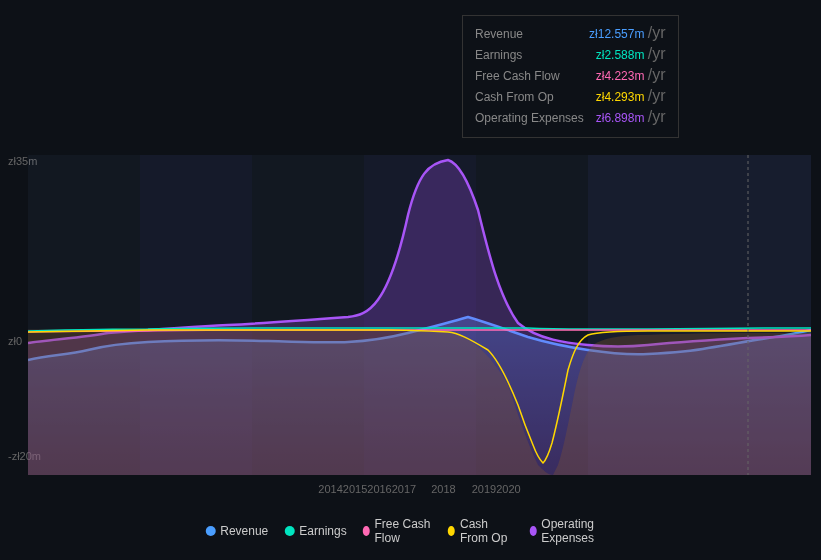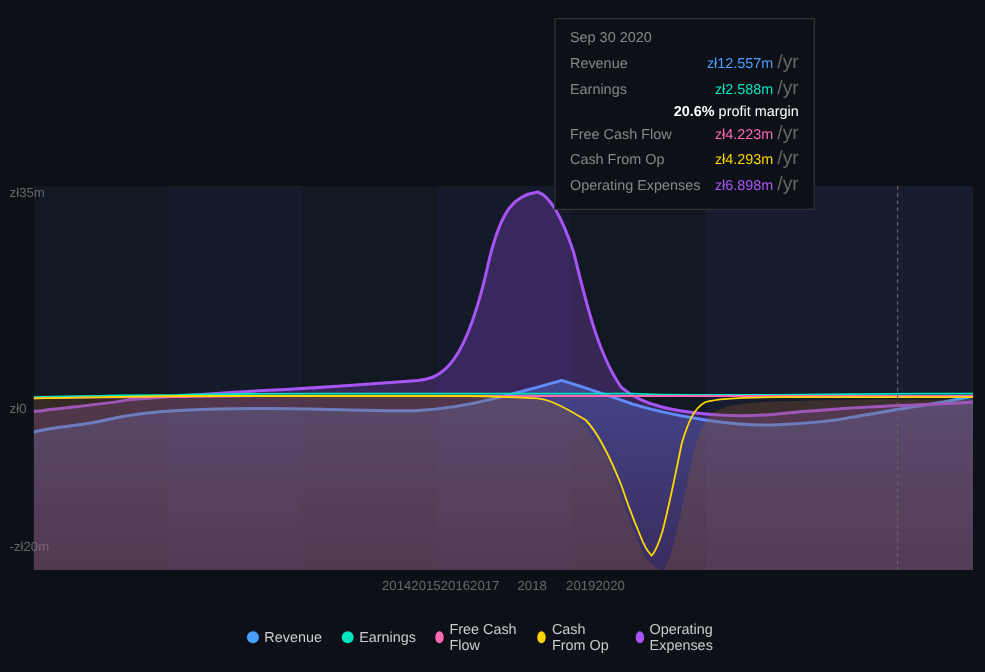--- a/index.html
+++ b/index.html
@@ -109,32 +109,27 @@
       border-radius: 50%;
     }
 
   </style>
 </head>
 <body>
 
 <div id="chart-container">
 
   <div id="tooltip-card">
-    <div class="tooltip-title">Sep 30 2020</div>
     <div class="tooltip-row">
       <span class="tooltip-label">Revenue</span>
       <span class="tooltip-value blue">zł12.557m <span class="tooltip-unit">/yr</span></span>
     </div>
     <div class="tooltip-row">
       <span class="tooltip-label">Earnings</span>
       <span class="tooltip-value teal">zł2.588m <span class="tooltip-unit">/yr</span></span>
-    </div>
-    <div class="tooltip-row">
-      <span class="tooltip-label"></span>
-      <span class="tooltip-value white"><strong>20.6%</strong> profit margin</span>
     </div>
     <div class="tooltip-row">
       <span class="tooltip-label">Free Cash Flow</span>
       <span class="tooltip-value pink">zł4.223m <span class="tooltip-unit">/yr</span></span>
     </div>
     <div class="tooltip-row">
       <span class="tooltip-label">Cash From Op</span>
       <span class="tooltip-value yellow">zł4.293m <span class="tooltip-unit">/yr</span></span>
     </div>
     <div class="tooltip-row">

